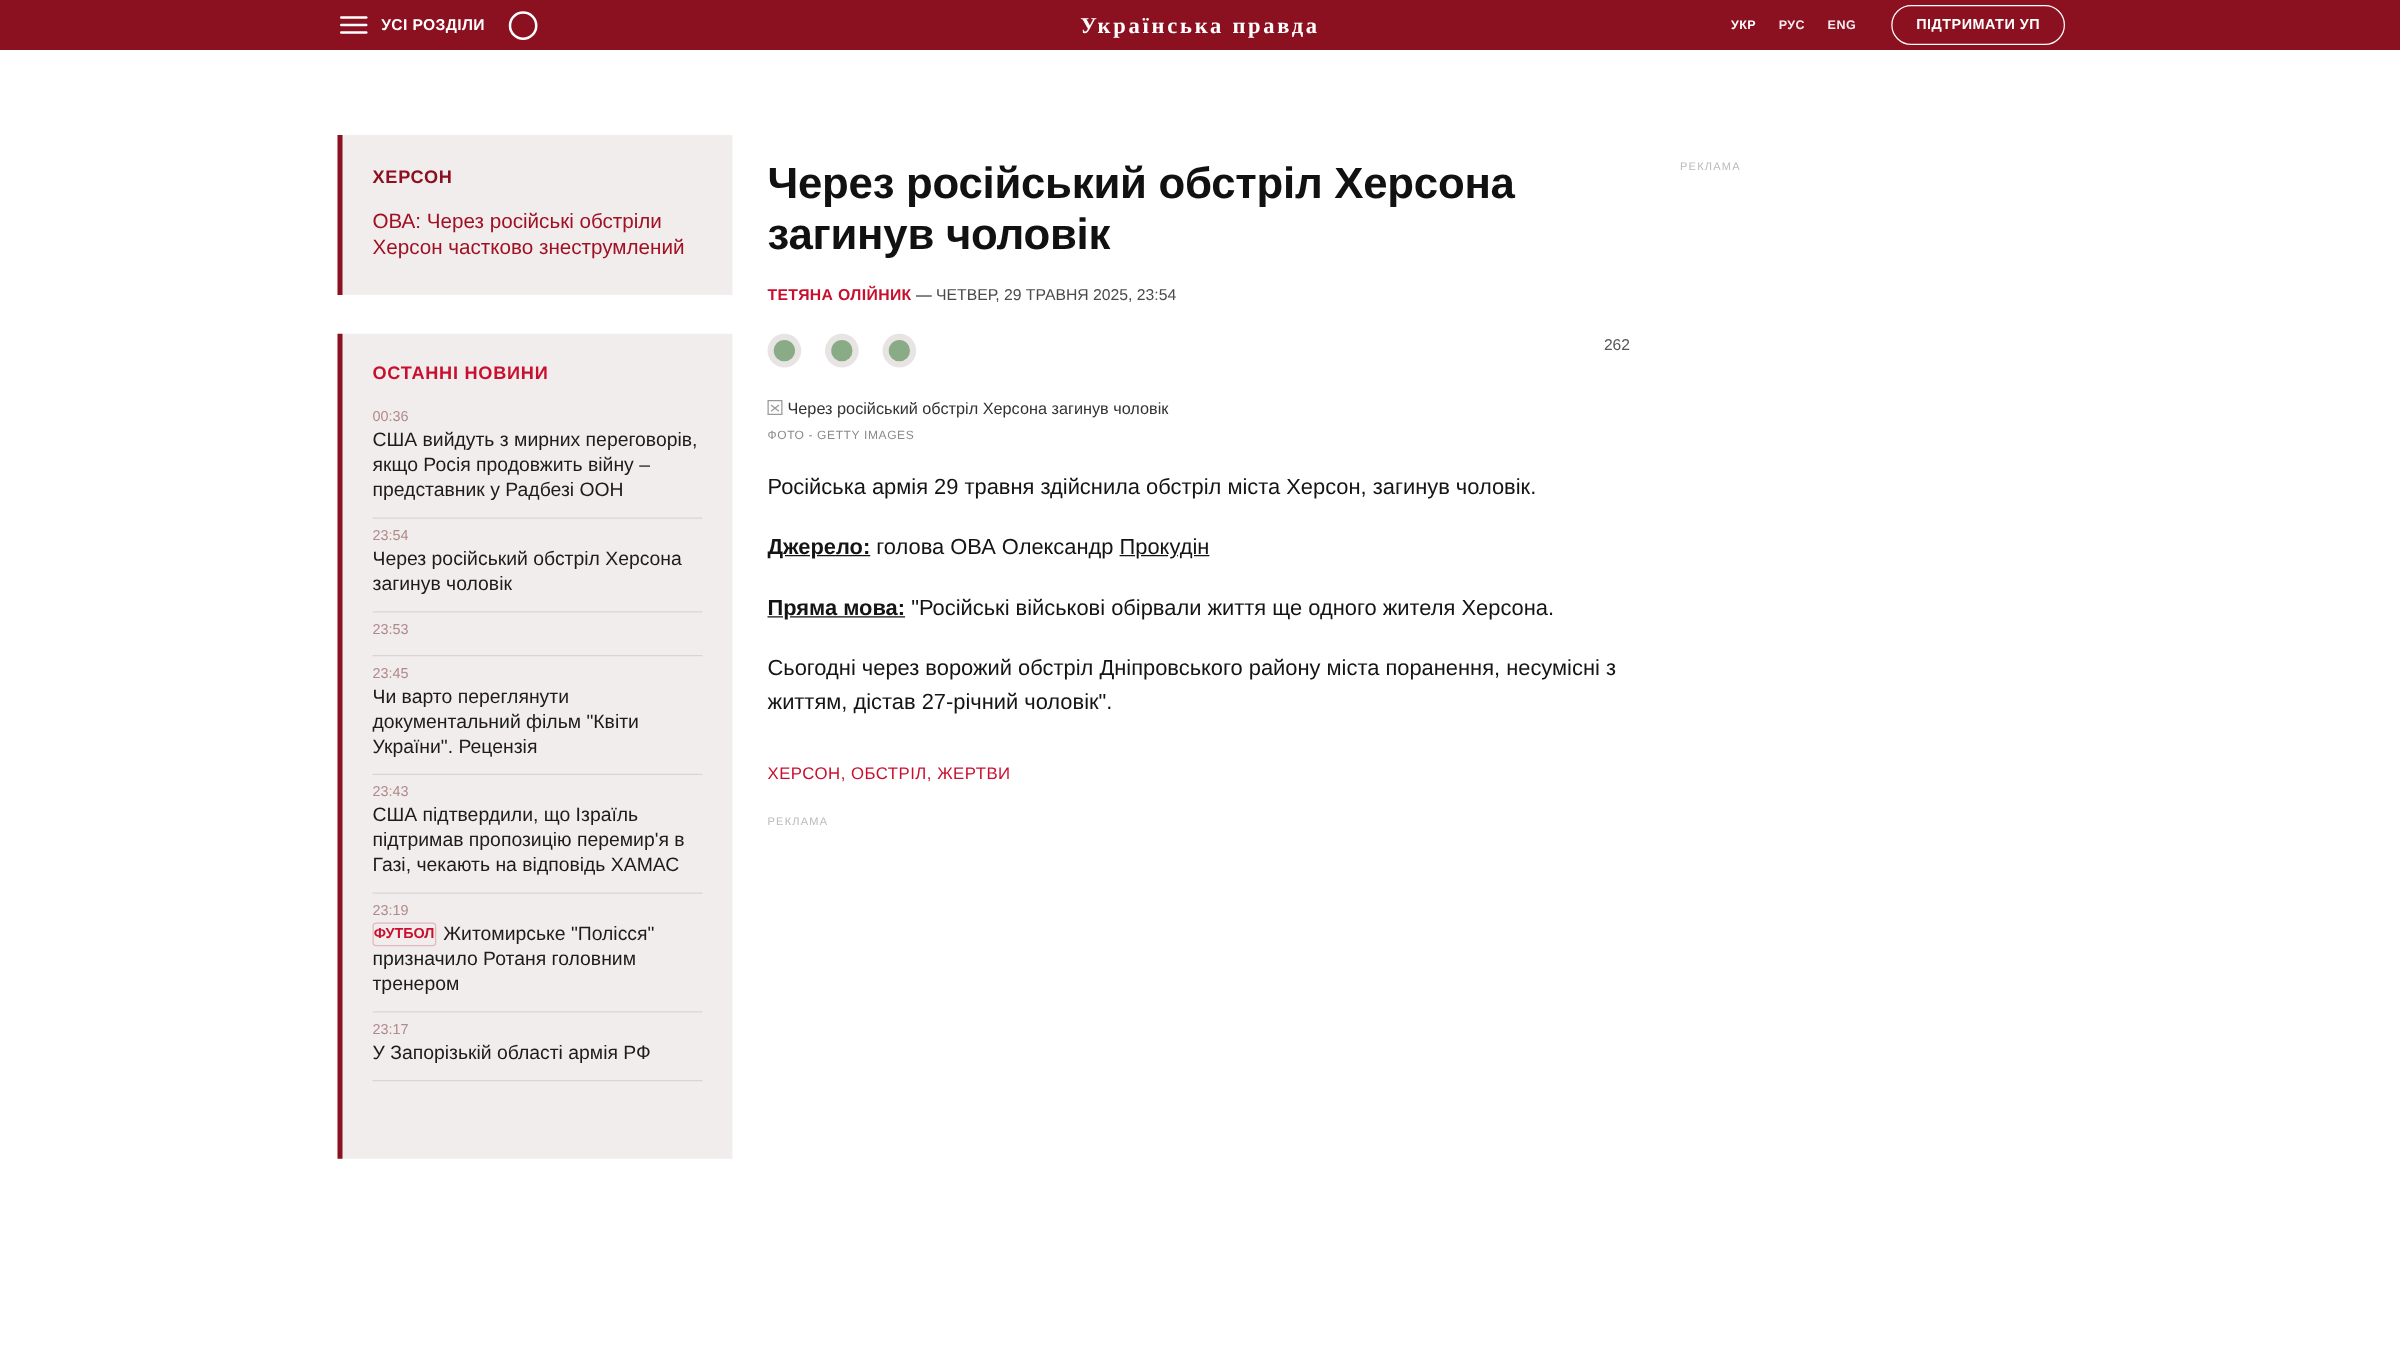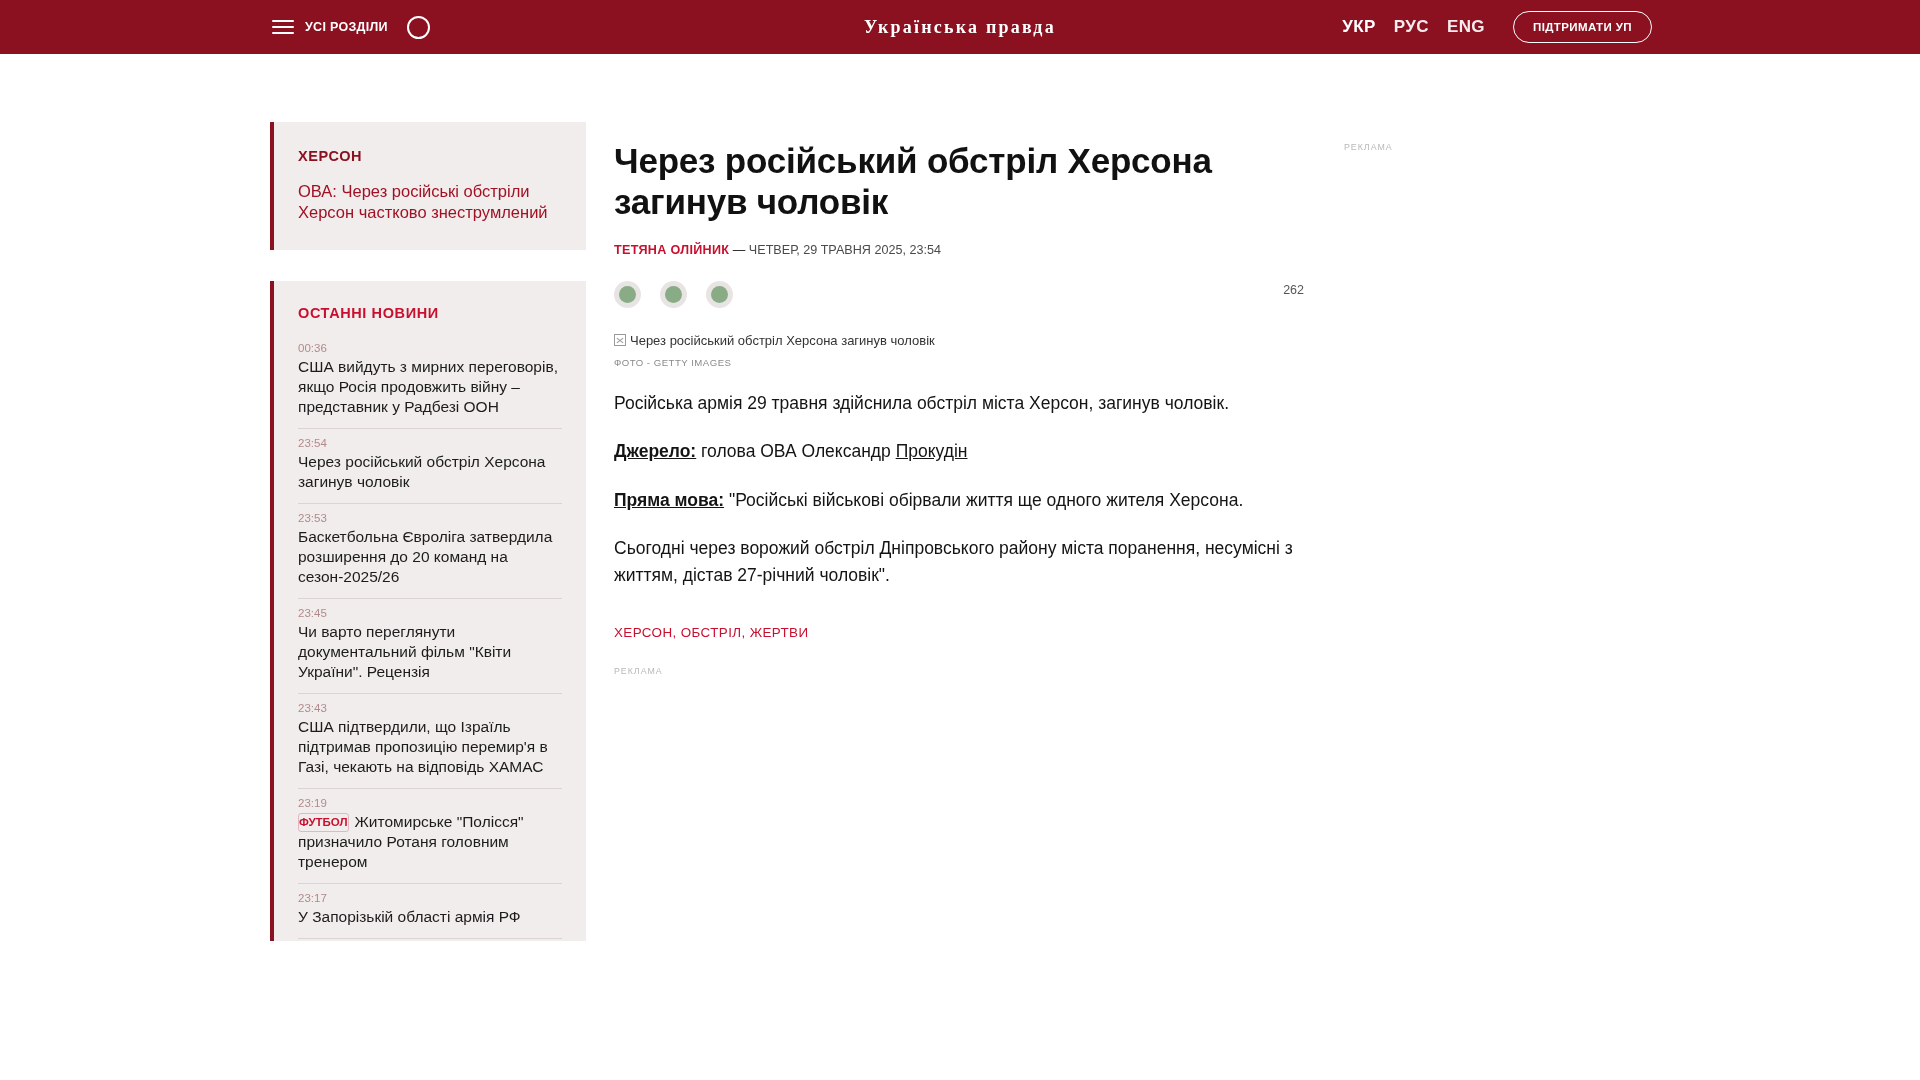--- a/index.html
+++ b/index.html
@@ -7,21 +7,21 @@
   html, body {
     width: 1920px;
     height: 1080px;
     overflow: hidden;
     background: #ffffff;
     font-family: "Liberation Sans", sans-serif;
   }
   
   .topbar {
     position: relative;
-    height: 54px;
+    height: 40px;
     background: #8b1020;
     display: flex;
     align-items: center;
   }
   .topbar-inner {
     width: 1920px;
     height: 54px;
     display: flex;
     align-items: center;
     position: relative;
@@ -79,21 +79,21 @@
     position: absolute;
     right: 268px;
     top: 0;
     height: 54px;
     display: flex;
     align-items: center;
     gap: 18px;
   }
   .lang {
     color: #ffffff;
-    font-size: 17px;
+    font-size: 10px;
     font-weight: bold;
     letter-spacing: .4px;
     cursor: pointer;
     opacity: .92;
   }
   .lang.active { opacity: 1; }
   .support-btn {
     margin-left: 10px;
     border: 1.5px solid #ffffff;
     border-radius: 17px;
@@ -348,21 +348,20 @@
       <div class="news-item">
         <div class="news-time">00:36</div>
         <div class="news-text">США вийдуть з мирних переговорів, якщо Росія продовжить війну – представник у Радбезі ООН</div>
       </div>
       <div class="news-item">
         <div class="news-time">23:54</div>
         <div class="news-text">Через російський обстріл Херсона загинув чоловік</div>
       </div>
       <div class="news-item">
         <div class="news-time">23:53</div>
-        <div class="news-text">Баскетбольна Євроліга затвердила розширення до 20 команд на сезон-2025/26</div>
       </div>
       <div class="news-item">
         <div class="news-time">23:45</div>
         <div class="news-text">Чи варто переглянути документальний фільм "Квіти України". Рецензія</div>
       </div>
       <div class="news-item">
         <div class="news-time">23:43</div>
         <div class="news-text">США підтвердили, що Ізраїль підтримав пропозицію перемир'я в Газі, чекають на відповідь ХАМАС</div>
       </div>
       <div class="news-item">

